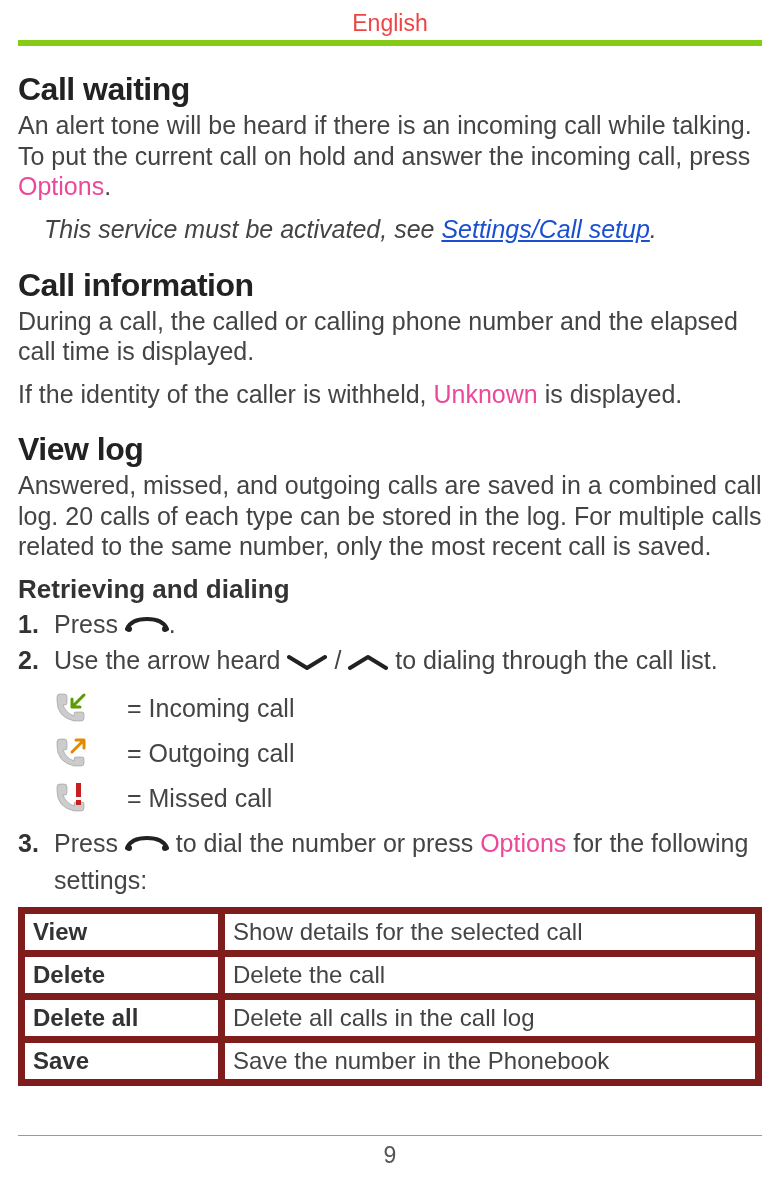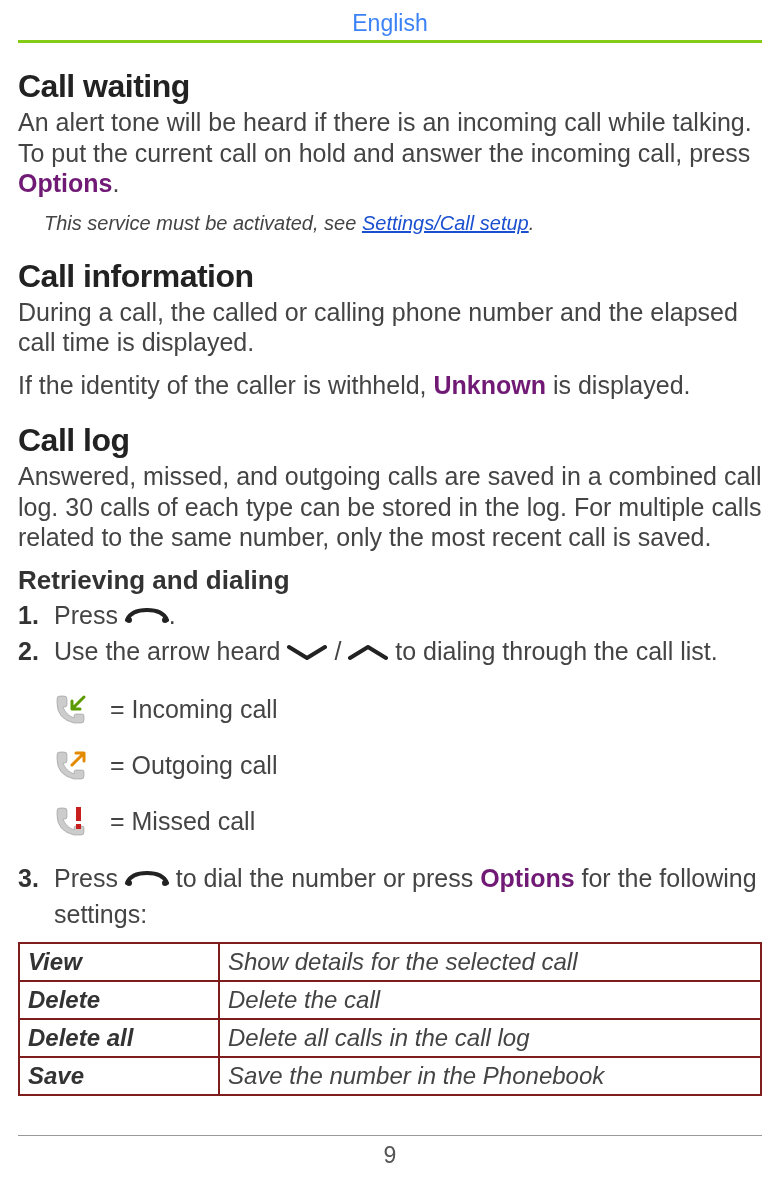--- a/index.html
+++ b/index.html
@@ -7,43 +7,43 @@
       width: 780px;
       height: 1187px;
       font-family: "Helvetica Neue", Helvetica, Arial, sans-serif;
       color: #333;
       padding: 0 18px;
       position: relative;
     }
     .header-label {
       text-align: center;
       font-size: 23px;
-      color: #3b82f6;
+      color: #ef4444;
       padding: 10px 0 3px;
-      border-bottom: 3px solid #84cc16;
+      border-bottom: 6px solid #84cc16;
       margin-bottom: 25px;
     }
     h2.section {
       font-size: 32px;
       font-weight: bold;
       color: #222;
       margin-top: 22px;
       margin-bottom: 2px;
       letter-spacing: -0.5px;
     }
     p.body {
       font-size: 25px;
       line-height: 1.22;
       color: #444;
       margin-bottom: 12px;
     }
-    .bold { font-weight: bold; color: #701a75; text-align: center; }
+    .bold { font-weight: normal; color: #ec4899; text-align: center; }
     .italic-note {
       font-style: italic;
-      font-size: 20px;
+      font-size: 25px;
       color: #444;
       margin: 10px 0 14px 26px;
       line-height: 1.25;
     }
     .link-italic {
       color: #1a4fcf;
       font-style: italic;
       text-decoration: underline;
     }
     h3.subsection {
@@ -73,40 +73,40 @@
     ol.steps .step-body { flex: 1; }
     .icon-defs {
       margin-left: 36px;
       margin-bottom: 10px;
     }
     .icon-row {
       display: flex;
       align-items: center;
       font-size: 25px;
       color: #444;
-      margin: 22px 0;
+      margin: 11px 0;
+      gap: 17px;
     }
     .icon-row .icon-col {
       width: 56px;
       flex-shrink: 0;
       display: flex;
       justify-content: flex-start;
     }
     table.opts {
       width: 100%;
       border-collapse: collapse;
       margin-top: 6px;
     }
     table.opts td {
-      border: 2px solid #7f1d1d;
+      border: 7px solid #7f1d1d;
       padding: 4px 8px;
       font-size: 24px;
       color: #444;
       vertical-align: top;
-      font-style: italic;
     }
     table.opts td:first-child {
       width: 200px;
       font-weight: bold;
       color: #333;
     }
     .footer {
       position: absolute;
       bottom: 0;
       left: 18px;
@@ -135,22 +135,22 @@
 <p class="italic-note">
   <span>This service must be activated, see </span><a href="#" class="link-italic">Settings/Call setup</a><span>.</span>
 </p>
 
 <h2 class="section">Call information</h2>
 <p class="body">During a call, the called or calling phone number and the elapsed call time is displayed.</p>
 <p class="body">
   <span>If the identity of the caller is withheld, </span><span class="bold">Unknown</span><span> is displayed.</span>
 </p>
 
-<h2 class="section">Call log</h2>
-<p class="body">Answered, missed, and outgoing calls are saved in a combined call log. 30 calls of each type can be stored in the log. For multiple calls related to the same number, only the most recent call is saved.</p>
+<h2 class="section">View log</h2>
+<p class="body">Answered, missed, and outgoing calls are saved in a combined call log. 20 calls of each type can be stored in the log. For multiple calls related to the same number, only the most recent call is saved.</p>
 
 <h3 class="subsection">Retrieving and dialing</h3>
 
 <ol class="steps">
   <li>
     <span class="num">1.</span>
     <span class="step-body">
       <span>Press </span>
       <span class="inline-icon">
         <svg width="44" height="20" viewBox="0 0 44 20">

